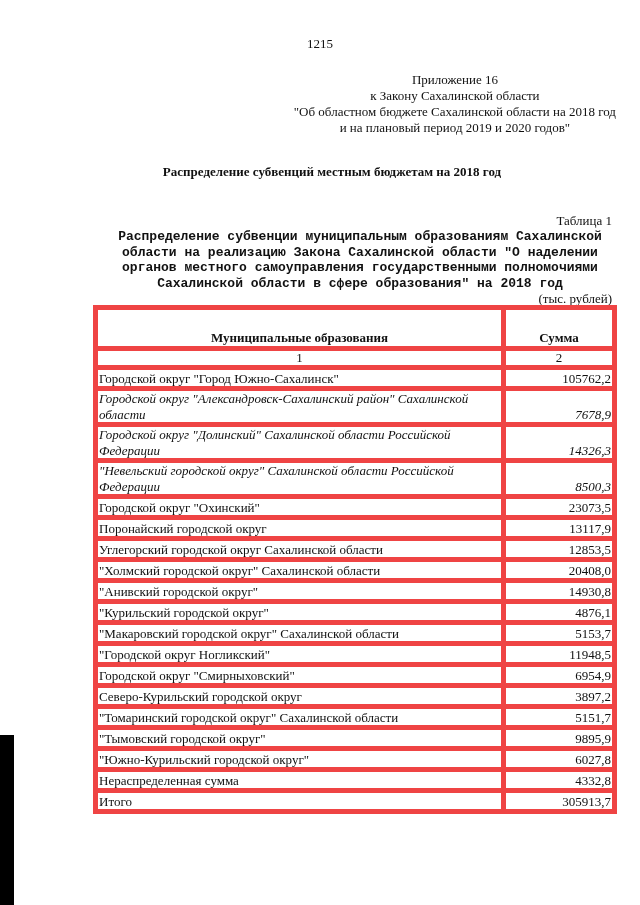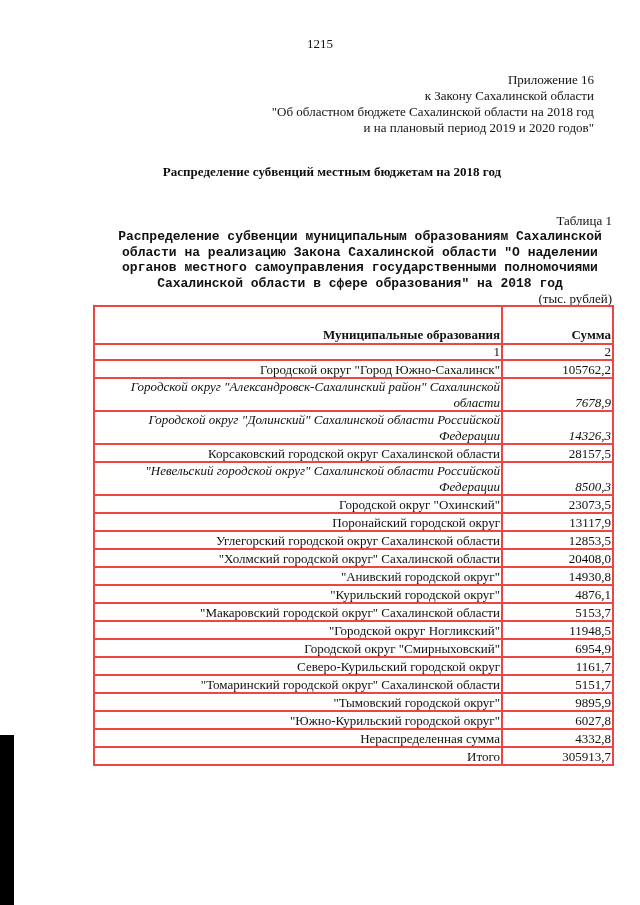--- a/index.html
+++ b/index.html
@@ -1,30 +1,30 @@
 <!DOCTYPE html>
 <html><head>
 <meta charset="utf-8">
 <style>
   html, body { margin: 0; padding: 0; }
   body {
     width: 640px; height: 905px; background: #ffffff; position: relative; overflow: hidden;
     font-family: "Liberation Serif", "DejaVu Serif", serif; color: #111;
   }
   .page-number { position: absolute; top: 36px; left: 0; width: 100%; text-align: center; font-size: 13px; }
-  .appendix { position: absolute; top: 72px; right: 46px; text-align: right; font-size: 13px; line-height: 16px; }
+  .appendix { position: absolute; top: 72px; right: 24px; text-align: center; font-size: 13px; line-height: 16px; }
   .main-title { position: absolute; top: 164px; left: 0; width: 100%; text-align: center; font-size: 13px; font-weight: bold; padding-left: 12px; }
   .table-label { position: absolute; top: 213px; right: 28px; font-size: 13px; }
   .table-title { position: absolute; top: 229px; left: 100px; width: 520px; text-align: center; font-size: 13px; font-weight: bold; line-height: 15.5px; font-family: Liberation Mono, monospace; }
   .units { position: absolute; top: 291px; right: 28px; font-size: 13px; margin-left: 43px; }
   table.grid {
     position: absolute; top: 305px; left: 93px; width: 519px;
     border-collapse: collapse; font-size: 13px; table-layout: fixed;
   }
-  table.grid td, table.grid th { border: 2px solid #ef4444; padding: 0 1px; vertical-align: bottom; text-align: right; }
+  table.grid td, table.grid th { border: 5px solid #ef4444; padding: 0 1px; vertical-align: bottom; }
   table.grid col.c1 { width: 408px; }
   table.grid col.c2 { width: 111px; }
   th.head { height: 36px; font-weight: bold; text-align: center; vertical-align: middle; }
   td.idx { height: 14px; text-align: center; vertical-align: middle; line-height: 14px; }
   td.name { text-align: left; line-height: 15.5px; }
   td.val { text-align: right; line-height: 15.5px; }
   tr.single td { height: 16px; }
   tr.double td { height: 31px; font-style: italic; }
   tr.total td { font-weight: normal; height: 16px; }
   .scan-bar { position: absolute; left: 0; top: 735px; width: 14px; height: 170px; background: #000; }
@@ -67,24 +67,20 @@
         <td class="val">105762,2</td>
       </tr>
       <tr class="double">
         <td class="name">Городской округ "Александровск-Сахалинский район" Сахалинской области</td>
         <td class="val">7678,9</td>
       </tr>
       <tr class="double">
         <td class="name">Городской округ "Долинский" Сахалинской области Российской Федерации</td>
         <td class="val">14326,3</td>
       </tr>
-      <tr class="single">
-        <td class="name">Корсаковский городской округ Сахалинской области</td>
-        <td class="val">28157,5</td>
-      </tr>
       <tr class="double">
         <td class="name">"Невельский городской округ" Сахалинской области Российской Федерации</td>
         <td class="val">8500,3</td>
       </tr>
       <tr class="single">
         <td class="name">Городской округ "Охинский"</td>
         <td class="val">23073,5</td>
       </tr>
       <tr class="single">
         <td class="name">Поронайский городской округ</td>
@@ -113,21 +109,21 @@
       <tr class="single">
         <td class="name">"Городской округ Ногликский"</td>
         <td class="val">11948,5</td>
       </tr>
       <tr class="single">
         <td class="name">Городской округ "Смирныховский"</td>
         <td class="val">6954,9</td>
       </tr>
       <tr class="single">
         <td class="name">Северо-Курильский городской округ</td>
-        <td class="val">1161,7</td>
+        <td class="val">3897,2</td>
       </tr>
       <tr class="single">
         <td class="name">"Томаринский городской округ" Сахалинской области</td>
         <td class="val">5151,7</td>
       </tr>
       <tr class="single">
         <td class="name">"Тымовский городской округ"</td>
         <td class="val">9895,9</td>
       </tr>
       <tr class="single">

